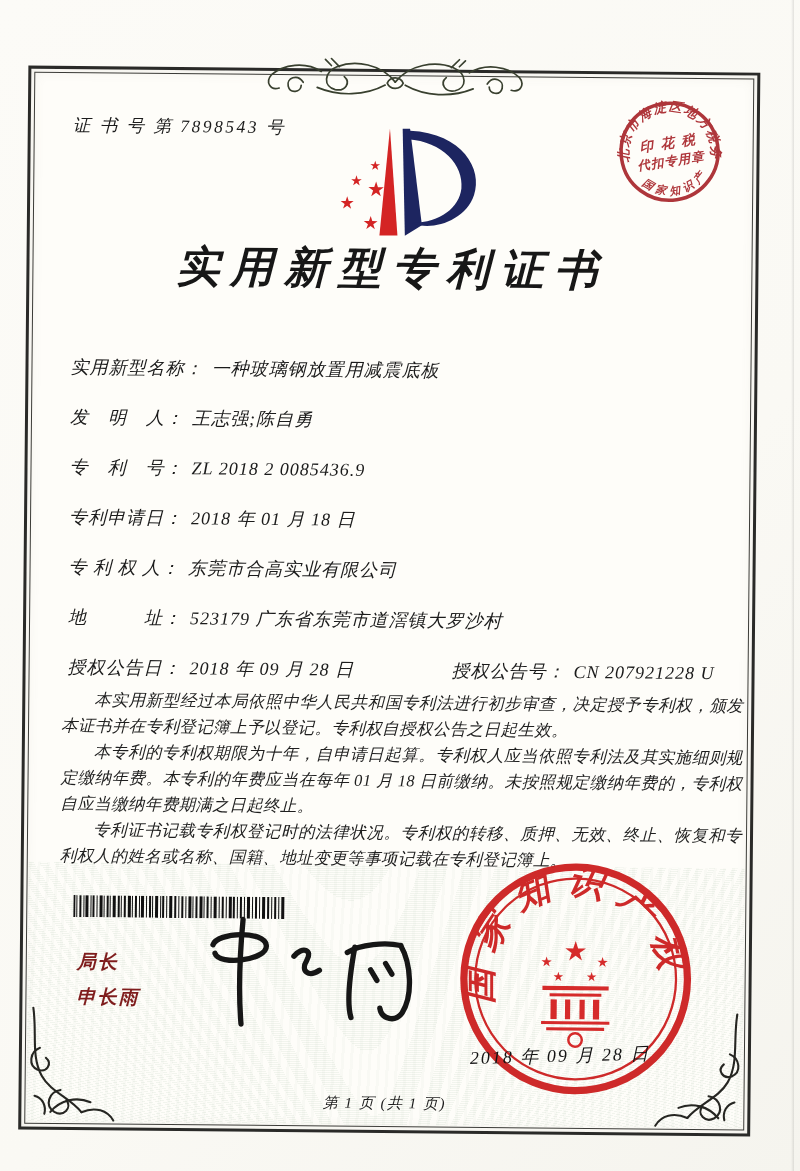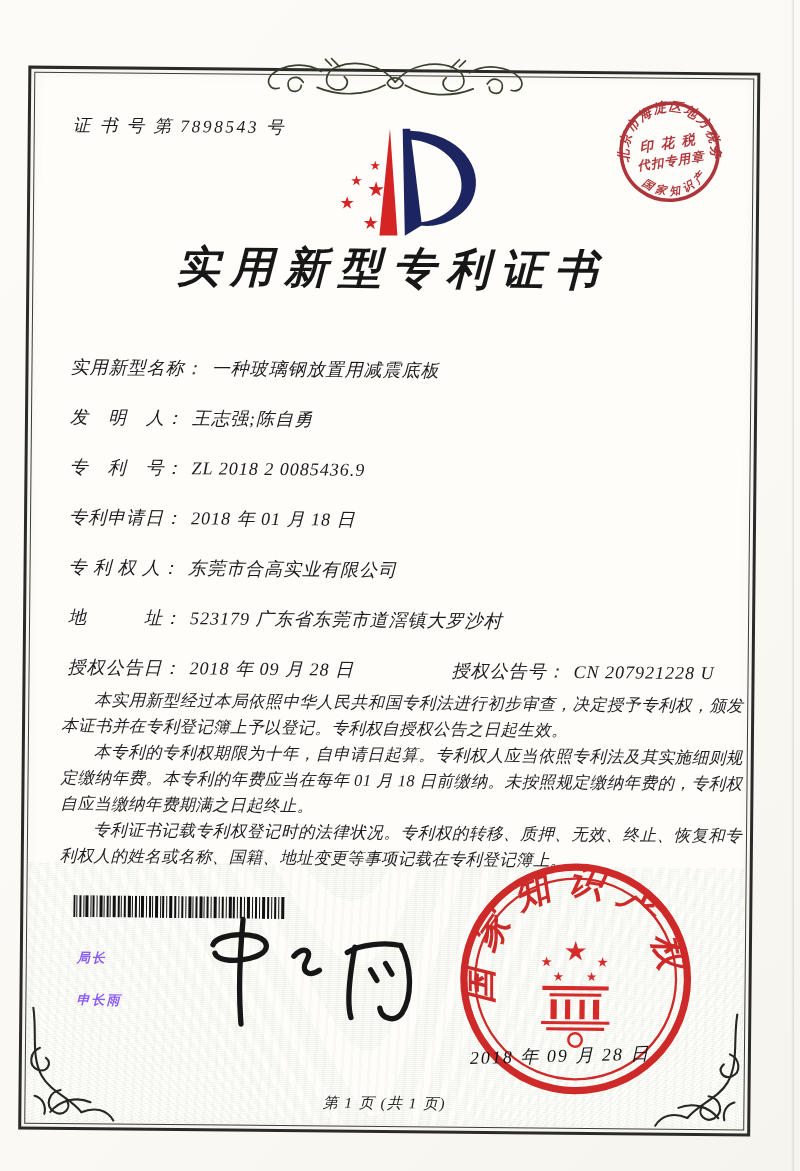--- a/index.html
+++ b/index.html
@@ -55,22 +55,22 @@
   .grant{position:absolute;left:384px;top:0;}
   .body-text{
     position:absolute;left:36px;top:618px;width:682px;
     font-size:16.5px;line-height:26px;color:#1f1f1f;
     text-align:justify;letter-spacing:0.4px;
   }
   .body-text p{margin:0;text-indent:2em;}
   .barcode{position:absolute;left:50px;top:826px;width:212px;height:22px;}
   .signer{position:absolute;left:54px;top:880px;
     font-family:"Liberation Sans","DejaVu Sans",sans-serif;
-    font-weight:700;font-size:13px;color:#8b5cf6;letter-spacing:2px;}
-  .signer .line2{margin-top:24px;}
+    font-weight:700;font-size:19px;color:#7f1d1d;letter-spacing:2px;}
+  .signer .line2{margin-top:9px;}
   .signature{position:absolute;left:158px;top:842px;width:256px;height:118px;}
   .seal{position:absolute;left:434px;top:786px;width:238px;height:238px;opacity:0.95;}
   .seal-date{
     position:absolute;left:448px;top:970px;z-index:5;
     font-size:18px;letter-spacing:2px;color:#141414;transform:rotate(-2deg);
   }
   .footer{
     position:absolute;left:0;top:1022px;width:100%;text-align:center;
     font-size:15px;letter-spacing:1.5px;color:#1d1d1d;
   }

